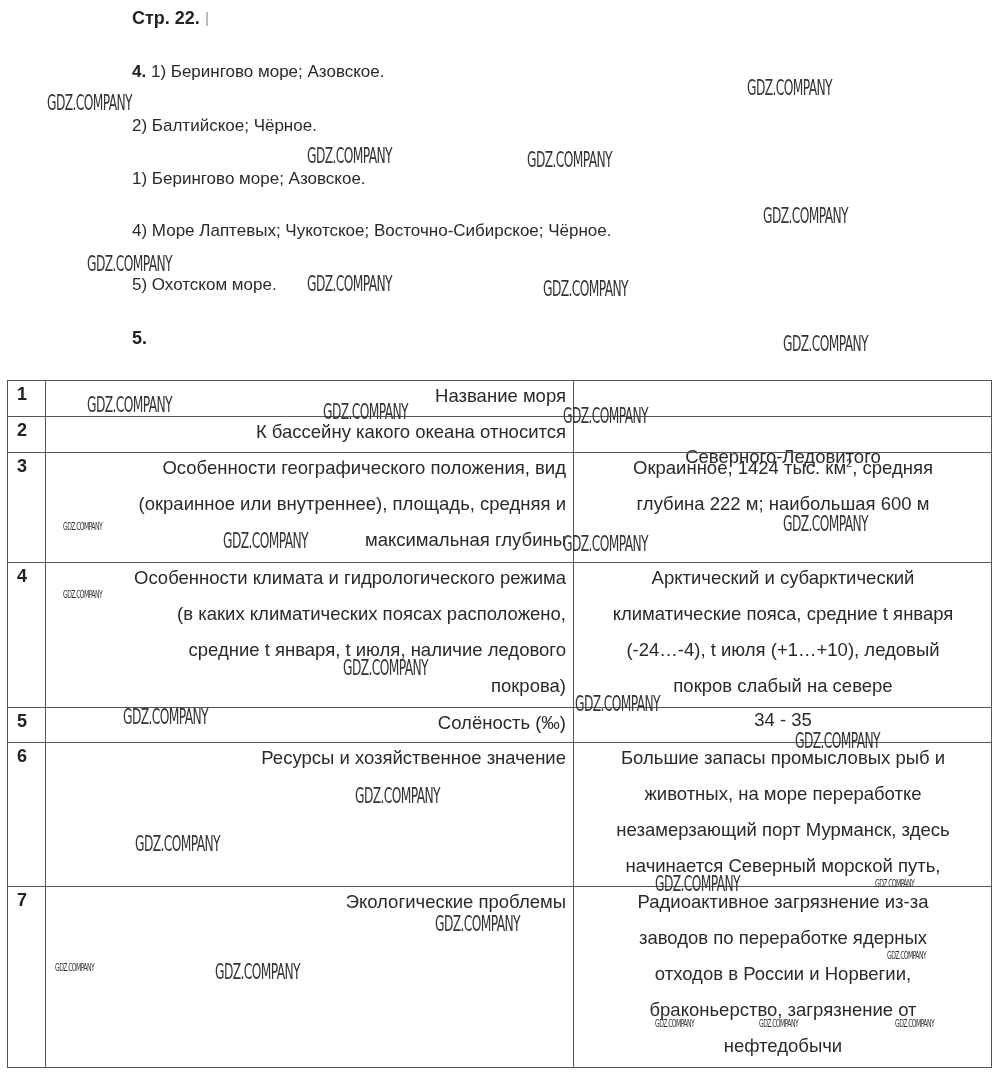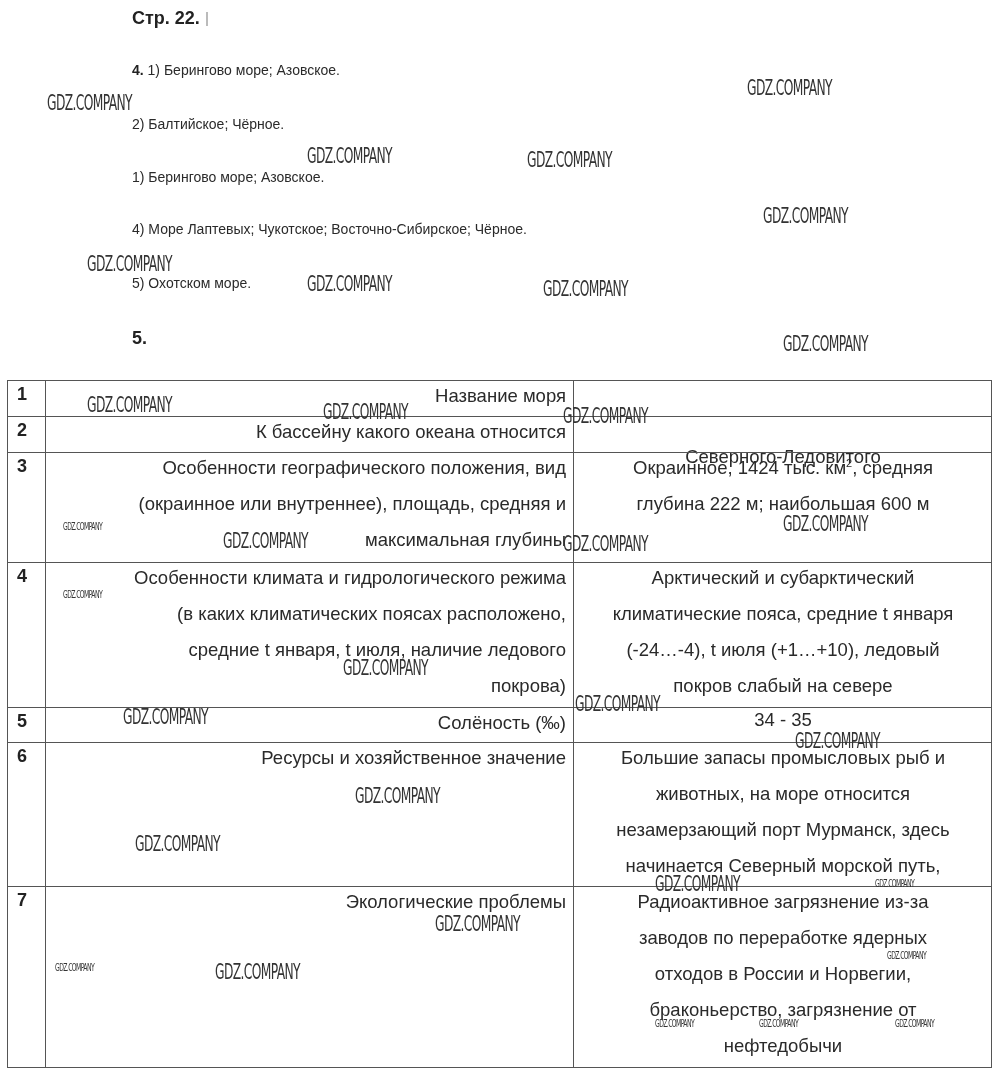--- a/index.html
+++ b/index.html
@@ -1,21 +1,21 @@
 <!DOCTYPE html>
 <html><head>
 <meta charset="utf-8">
 <style>
   html, body { margin: 0; padding: 0; background: #ffffff; }
   body { width: 1000px; height: 1078px; position: relative; overflow: hidden;
          font-family: "Liberation Sans", sans-serif; color: #2a2a2a; }
   .abs { position: absolute; }
   .heading { left: 132px; top: 8px; font-size: 18px; font-weight: bold; color: #222; }
   .heading .cursor { display: inline-block; width: 2px; height: 14px; background: #bbb; margin-left: 6px; vertical-align: middle; }
-  .ans { left: 132px; font-size: 14px; color: #2a2a2a; white-space: nowrap; }
+  .ans { left: 132px; font-size: 17px; color: #2a2a2a; white-space: nowrap; }
   .ans b { color: #222; }
   .task5 { left: 132px; top: 328px; font-size: 18px; font-weight: bold; color: #222; }
 
   .tbl { position: absolute; left: 7px; top: 380px; width: 985px; height: 688px; }
   .row { position: absolute; left: 0; width: 985px; border-top: 1px solid #555; box-sizing: border-box; }
   .row.last { border-bottom: 1px solid #555; }
   .vline { position: absolute; top: 0; bottom: 0; width: 1px; background: #555; }
   .num { position: absolute; left: 10px; top: 3px; font-size: 18px; font-weight: bold; color: #222; }
   .c2 { position: absolute; left: 39px; width: 520px; top: 2px; text-align: right; font-size: 18.5px; line-height: 36px; color: #2a2a2a; }
   .c3 { position: absolute; left: 567px; width: 418px; top: 2px; text-align: center; font-size: 18.5px; line-height: 36px; color: #2a2a2a; }
@@ -89,21 +89,21 @@
     <div class="num">5</div>
     <div class="c2" style="top:-3px;">Солёность (‰)</div>
     <div class="c3" style="top:-6px;">34 - 35</div>
   </div>
 
   <div class="row" style="top:362px; height:144px;">
     <div class="num">6</div>
     <div class="c2" style="top:-3px;">Ресурсы и хозяйственное значение</div>
     <div class="c3" style="top:-3px;">
       <div>Большие запасы промысловых рыб и</div>
-      <div>животных, на море относится</div>
+      <div>животных, на море переработке</div>
       <div>незамерзающий порт Мурманск, здесь</div>
       <div>начинается Северный морской путь,</div>
     </div>
   </div>
 
   <div class="row last" style="top:506px; height:182px;">
     <div class="num">7</div>
     <div class="c2" style="top:-3px;">Экологические проблемы</div>
     <div class="c3" style="top:-3px;">
       <div>Радиоактивное загрязнение из-за</div>

